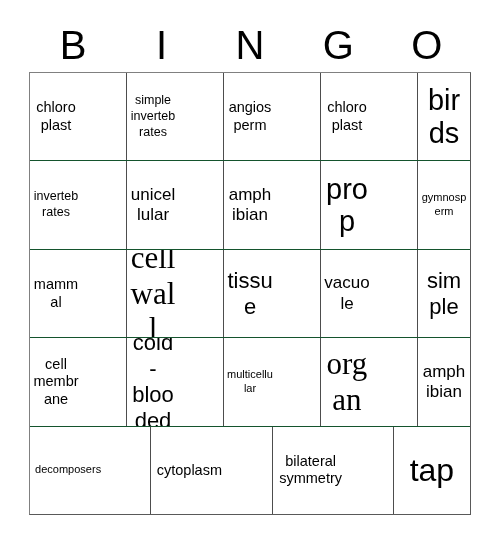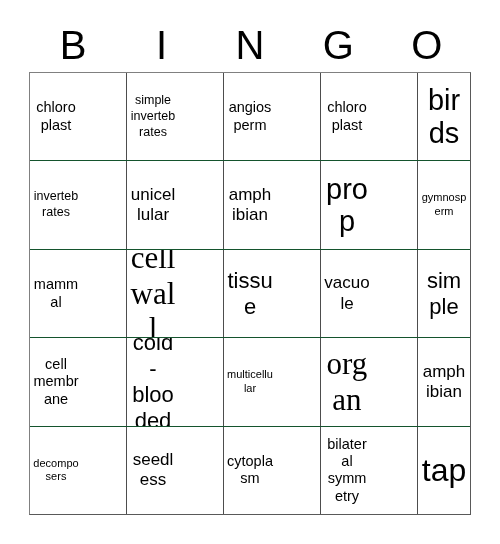--- a/index.html
+++ b/index.html
@@ -186,23 +186,20 @@
         </div>
         <div class="bingo-cell">
           <span class="cell-text fs-lg">amphibian</span>
         </div>
       </div>
       <div class="bingo-row">
         <div class="bingo-cell">
           <span class="cell-text fs-xs">decomposers</span>
         </div>
         <div class="bingo-cell">
-          <span class="cell-text fs-lg">seedless</span>
-        </div>
-        <div class="bingo-cell">
           <span class="cell-text fs-md">cytoplasm</span>
         </div>
         <div class="bingo-cell">
           <span class="cell-text fs-md">bilateral symmetry</span>
         </div>
         <div class="bingo-cell">
           <span class="cell-text fs-4xl">tap</span>
         </div>
       </div>
     </div>

